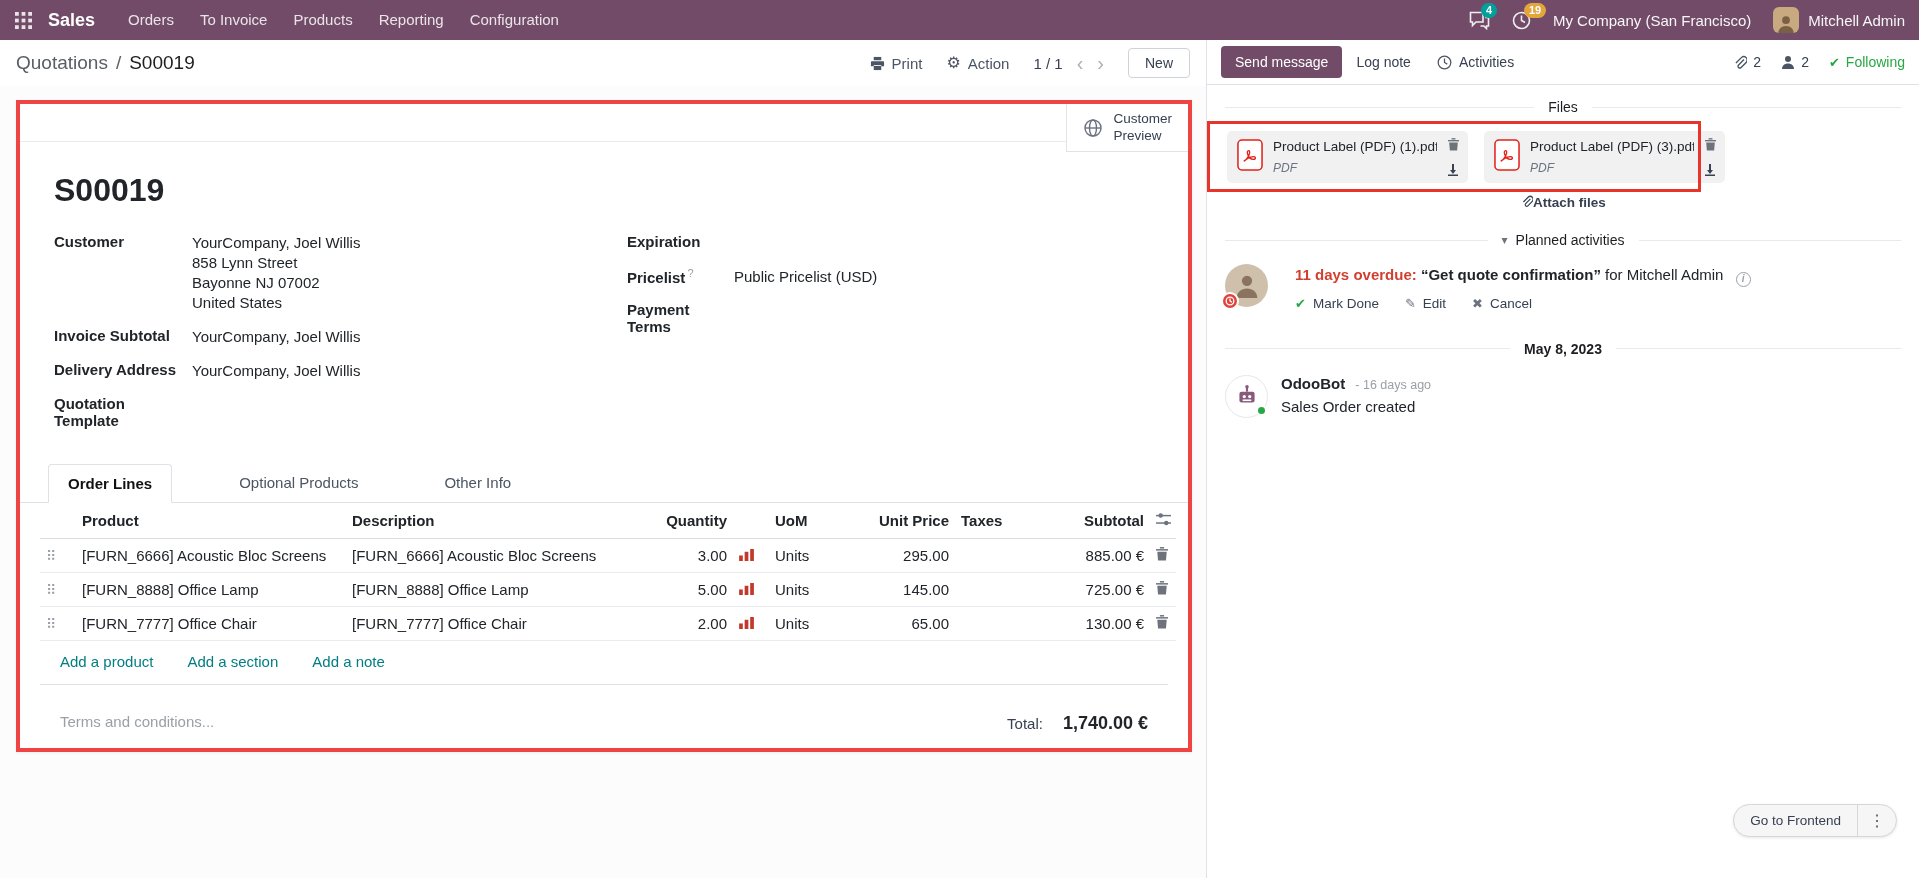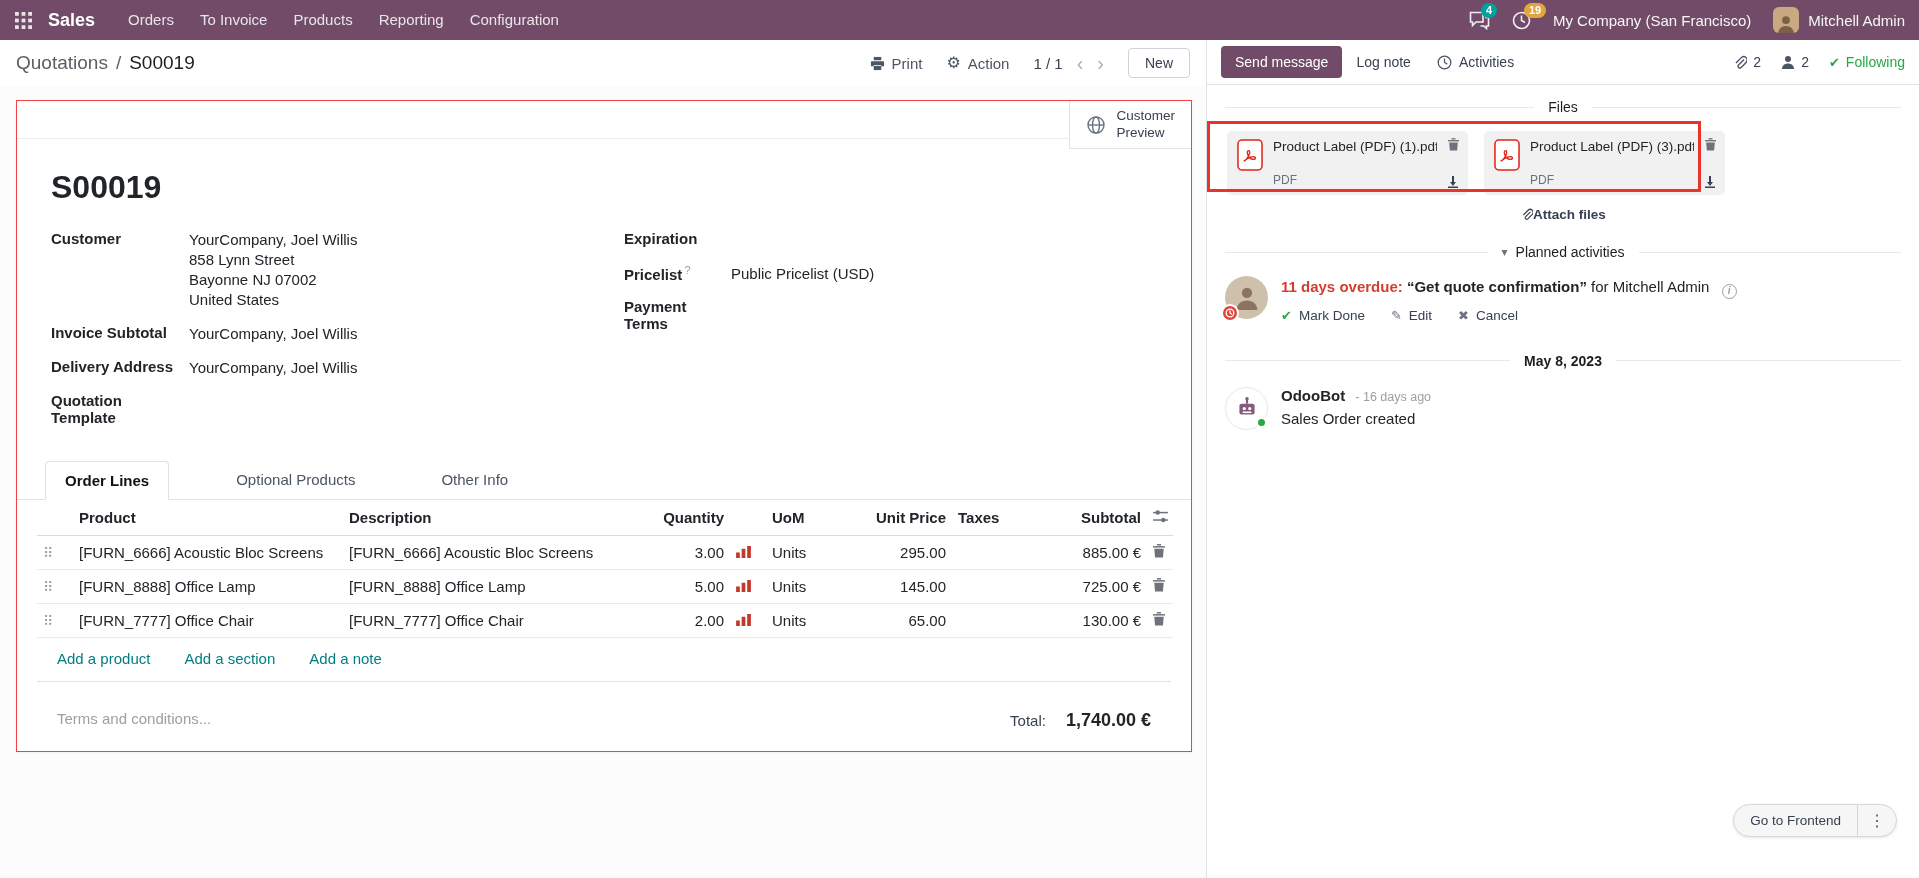--- a/index.html
+++ b/index.html
@@ -60,21 +60,21 @@
   .stage{display:flex;align-items:center;padding:0 16px;font-size:13px;font-weight:bold;
          color:#8a9097;white-space:nowrap;cursor:pointer;}
   .stage.active{background:var(--active-stage);color:#fff;
          clip-path:polygon(0 0,calc(100% - 16px) 0,100% 50%,calc(100% - 16px) 100%,0 100%,11px 50%);
          padding:0 28px 0 24px;}
   .chev{width:9px;height:9px;border-top:1px solid #c6cad0;border-right:1px solid #c6cad0;
         transform:rotate(45deg);align-self:center;margin:0 1px;}
 
   
   .view-area{flex:1;background:#fcfcfc;padding:14px 16px;}
-  .sheet{width:1176px;min-height:652px;background:#fff;border:1px solid #ef4444;
+  .sheet{width:1176px;min-height:652px;background:#fff;border:4px solid #ef4444;
          box-shadow:0 1px 3px rgba(0,0,0,.05);position:relative;}
   .sheet-top{height:38px;border-bottom:1px solid #ececec;position:relative;}
   .preview-btn{position:absolute;top:0;right:0;min-height:48px;display:flex;align-items:center;gap:10px;
                padding:6px 16px;background:#fff;border-left:1px solid #e3e3e3;border-bottom:1px solid #e3e3e3;
                font-size:13.5px;color:#374151;line-height:1.25;cursor:pointer;}
   .sheet-title{font-size:32px;font-weight:bold;margin:30px 0 24px 34px;}
   .fields{display:flex;padding:0 34px;}
   .fcol{display:flex;flex-direction:column;gap:14px;}
   .fcol.left{width:573px;}
   .fcol.right{flex:1;}
@@ -124,27 +124,27 @@
   .divider{display:flex;align-items:center;gap:14px;margin:14px 18px 4px;color:#1c1e21;font-size:14px;}
   .divider::before,.divider::after{content:"";flex:1;border-top:1px solid #e7e9eb;}
   .divider.planned{margin-top:20px;}
   .divider.date{font-weight:bold;margin:26px 18px 8px;}
   .caret{color:#6b7280;font-size:12px;margin-right:-6px;}
 
   .attachments{display:flex;gap:16px;padding:12px 20px 2px;}
   .att-card{width:241px;min-height:52px;background:#f1f1f2;border-radius:5px;padding:8px 10px;
             display:flex;gap:10px;position:relative;cursor:pointer;}
   .att-name{font-size:13.5px;width:164px;white-space:nowrap;overflow:hidden;}
-  .att-type{font-size:12px;color:#6b7280;margin-top:19px;}
+  .att-type{font-size:12px;color:#6b7280;margin-top:7px;font-style:italic;}
   .att-trash{position:absolute;top:7px;right:9px;cursor:pointer;}
   .att-dl{position:absolute;bottom:7px;right:9px;cursor:pointer;}
-  .attach-link{display:flex;justify-content:center;align-items:center;font-size:13.5px;
+  .attach-link{display:flex;justify-content:center;font-size:13.5px;
                font-weight:bold;color:#374151;padding:10px 0 2px;cursor:pointer;}
 
-  .activity{display:flex;gap:13px;padding:12px 18px 4px;}
+  .activity{display:flex;gap:27px;padding:12px 18px 4px;}
   .av{position:relative;width:43px;height:43px;border-radius:50%;background:#cfc0ab;
       display:flex;align-items:center;justify-content:center;flex-shrink:0;color:#8a7460;}
   .av-badge{position:absolute;left:-4px;bottom:-3px;width:18px;height:18px;border-radius:50%;
             background:#e0443b;border:2px solid #fff;display:flex;align-items:center;justify-content:center;}
   .act-line1{font-size:15px;line-height:1.45;}
   .overdue{color:var(--danger-red);font-weight:bold;}
   .summary{font-weight:bold;}
   .info-i{display:inline-flex;width:15px;height:15px;border-radius:50%;border:1px solid #9aa0a6;
           color:#9aa0a6;font-size:10px;align-items:center;justify-content:center;font-style:italic;
           font-weight:bold;margin-left:8px;vertical-align:-2px;cursor:pointer;}

